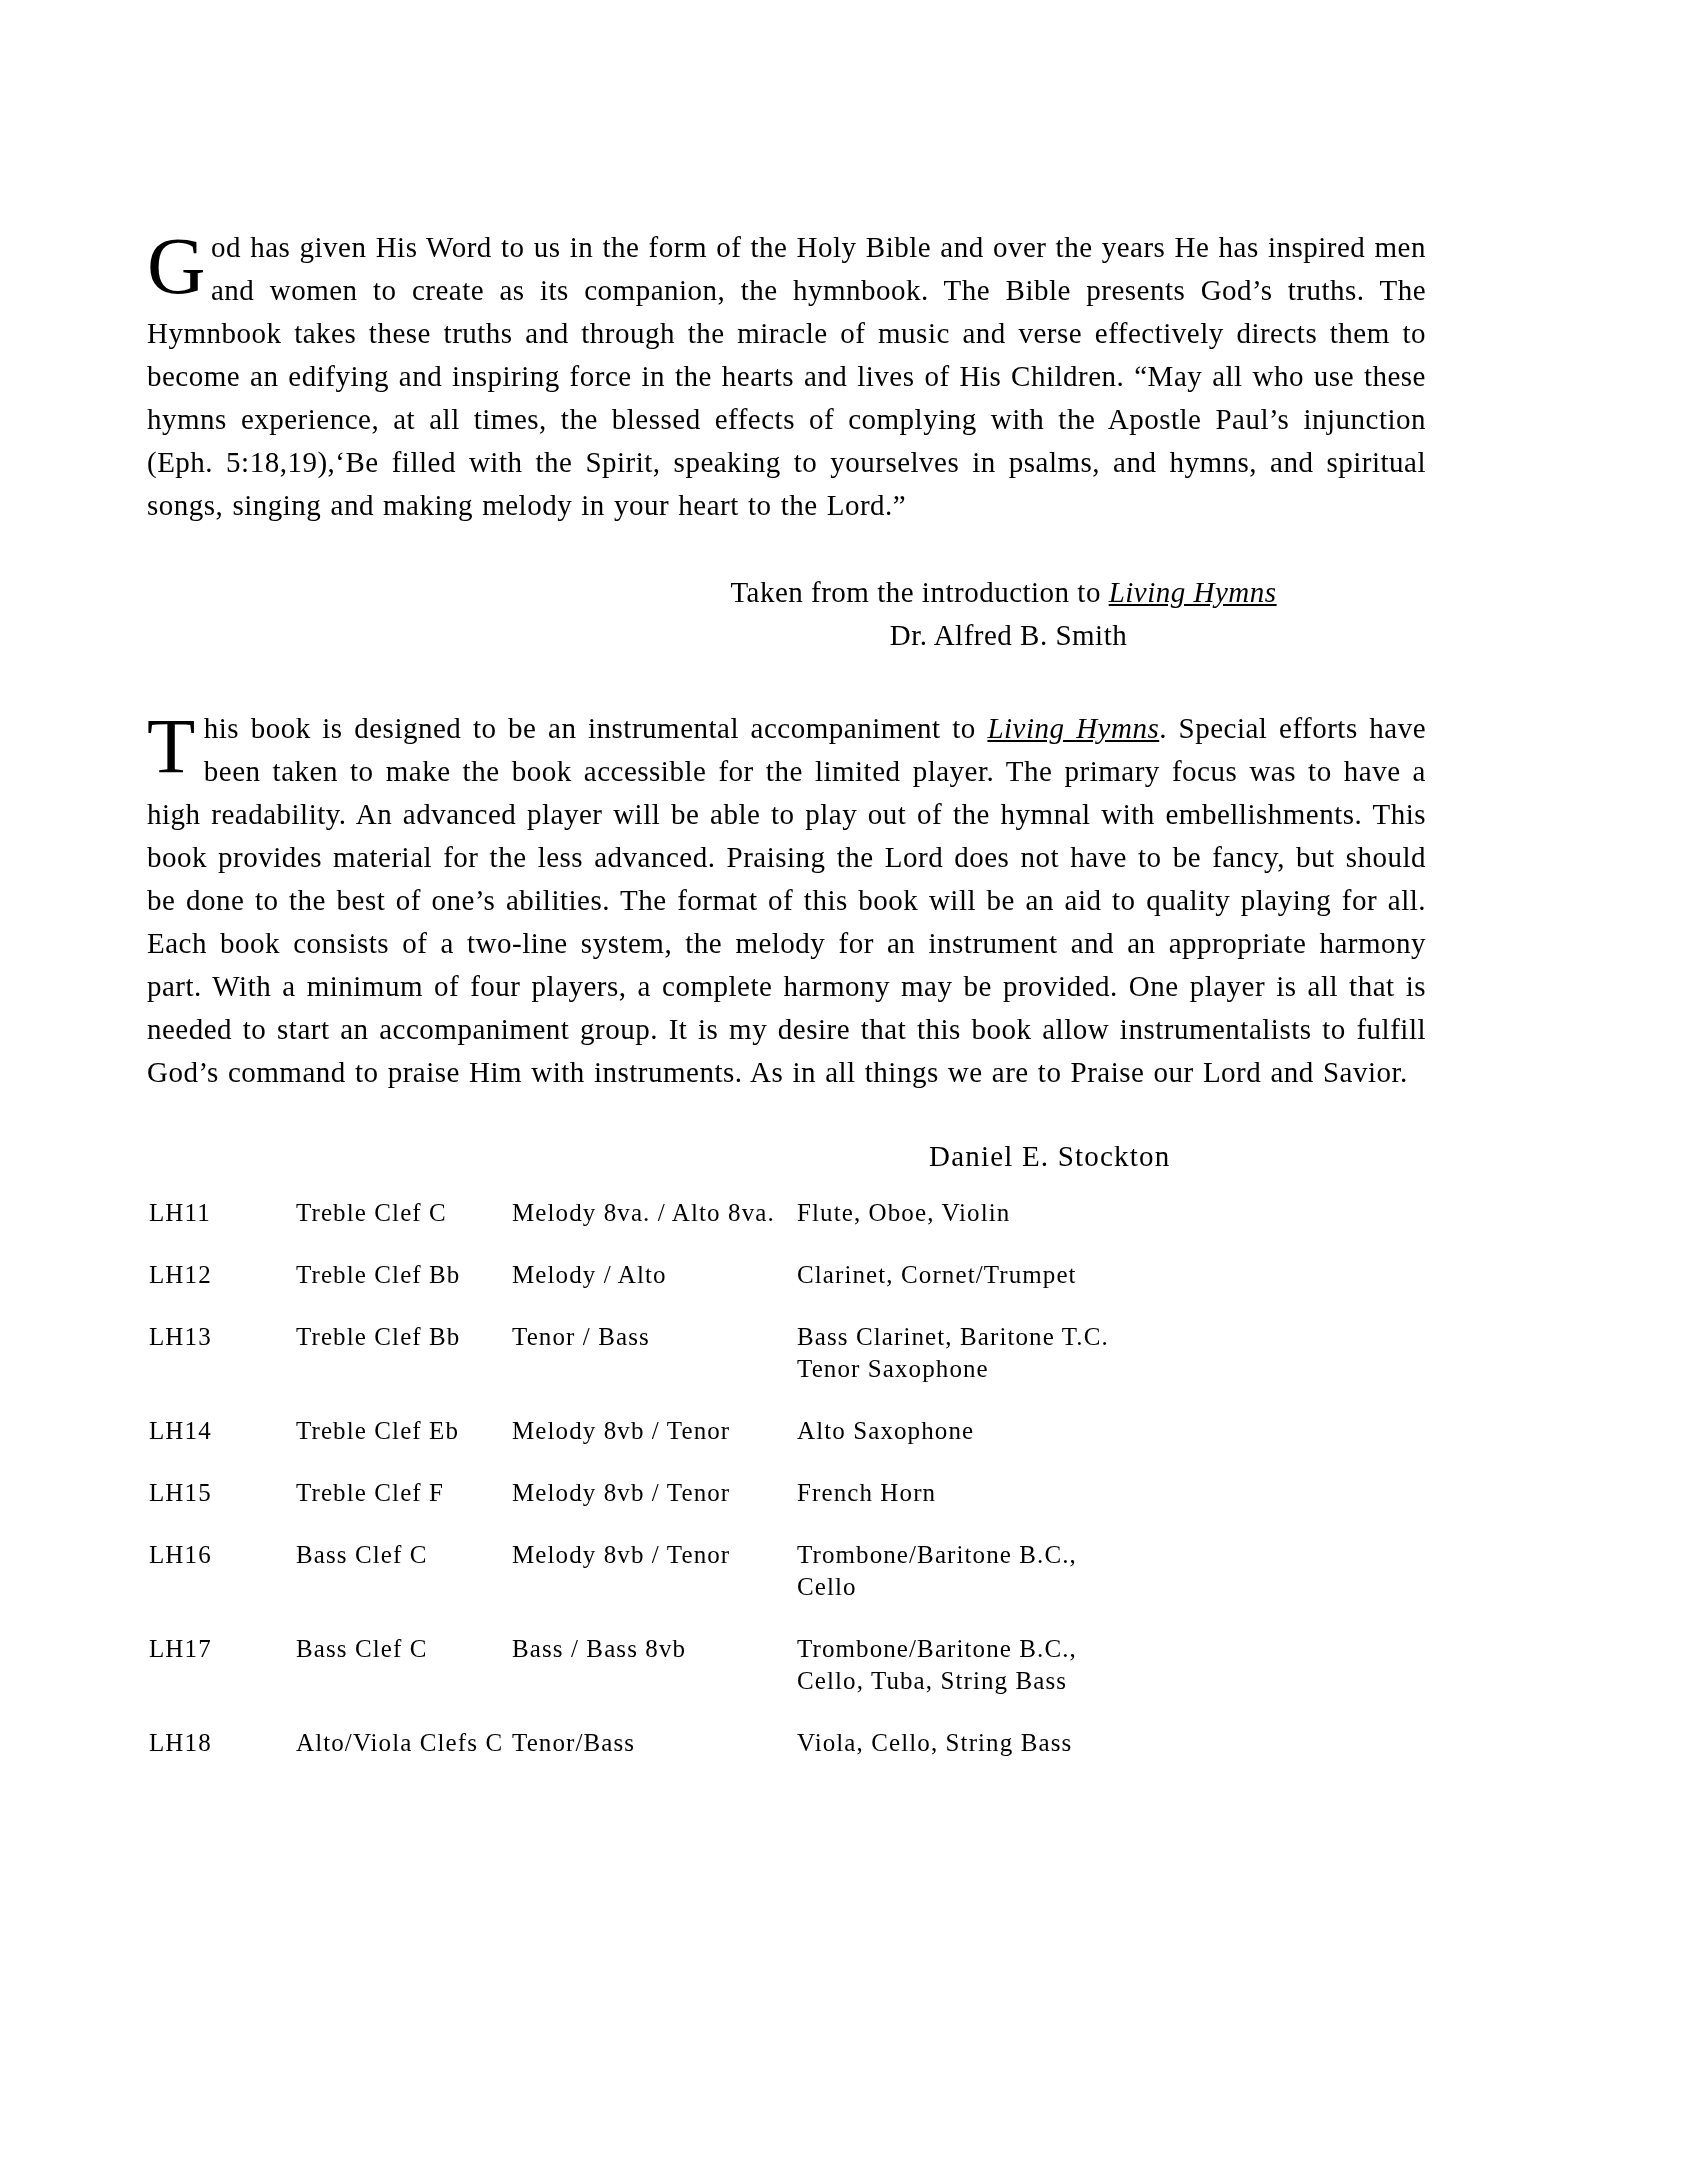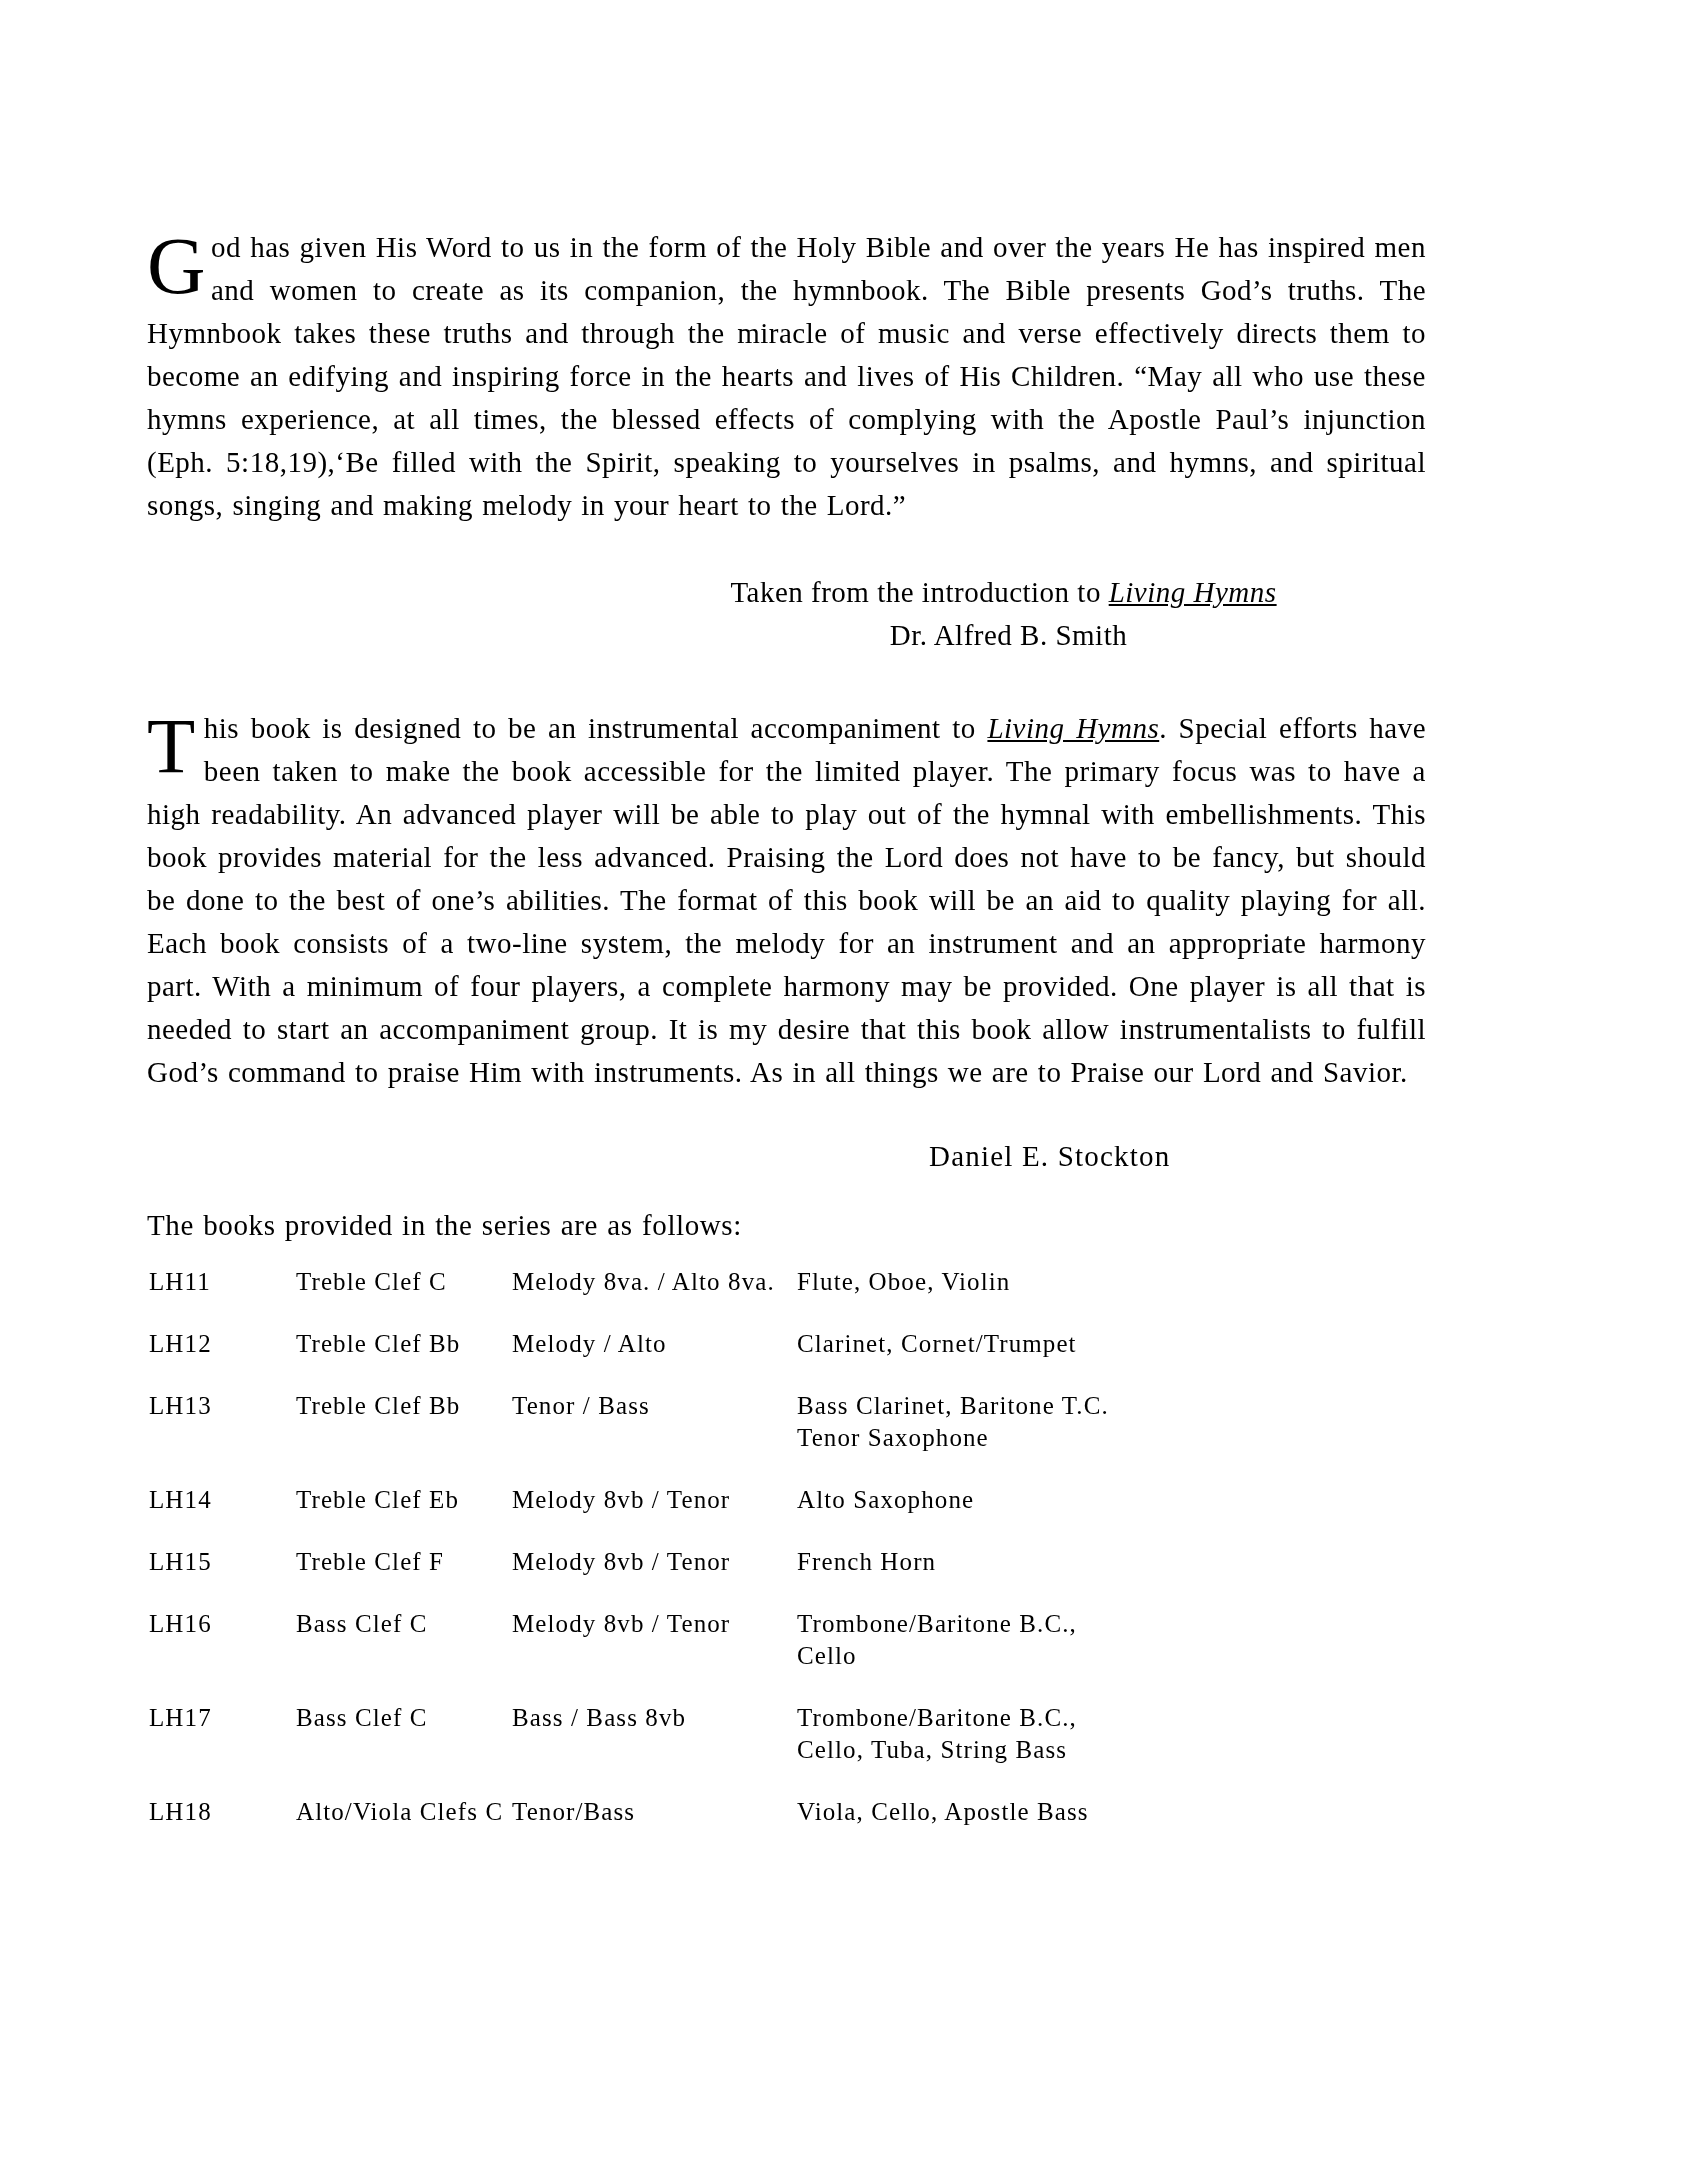--- a/index.html
+++ b/index.html
@@ -118,21 +118,20 @@
       <div class="line1"><span>Taken from the introduction to </span><em class="title">Living Hymns</em></div>
       <div class="line2">Dr. Alfred B. Smith</div>
     </div>
 
     <p class="para second">
       <span class="dropcap">T</span><span>his book is designed to be an instrumental accompaniment to </span><em class="title">Living Hymns</em><span>. Special efforts have been taken to make the book accessible for the limited player. The primary focus was to have a high readability. An advanced player will be able to play out of the hymnal with embellishments. This book provides material for the less advanced. Praising the Lord does not have to be fancy, but should be done to the best of one’s abilities. The format of this book will be an aid to quality playing for all. Each book consists of a two-line system, the melody for an instrument and an appropriate harmony part. With a minimum of four players, a complete harmony may be provided. One player is all that is needed to start an accompaniment group. It is my desire that this book allow instrumentalists to fulfill God’s command to praise Him with instruments. As in all things we are to Praise our Lord and Savior.</span>
     </p>
 
     <div class="signature">Daniel E. Stockton</div>
 
-    <div class="series-intro">The books provided in the series are as follows:</div>
 
     <table class="series">
       <tbody>
         <tr>
           <td class="col-code">LH11</td>
           <td class="col-clef">Treble Clef C</td>
           <td class="col-parts">Melody 8va. / Alto 8va.</td>
           <td class="col-instr">Flute, Oboe, Violin</td>
         </tr>
         <tr>
@@ -171,20 +170,20 @@
           <td class="col-code">LH17</td>
           <td class="col-clef">Bass Clef C</td>
           <td class="col-parts">Bass / Bass 8vb</td>
           <td class="col-instr">Trombone/Baritone B.C.,
 Cello, Tuba, String Bass</td>
         </tr>
         <tr>
           <td class="col-code">LH18</td>
           <td class="col-clef">Alto/Viola Clefs C</td>
           <td class="col-parts">Tenor/Bass</td>
-          <td class="col-instr">Viola, Cello, Apostle Bass</td>
+          <td class="col-instr">Viola, Cello, String Bass</td>
         </tr>
       </tbody>
     </table>
 
   </div>
 </div>
 
 
 </body></html>

